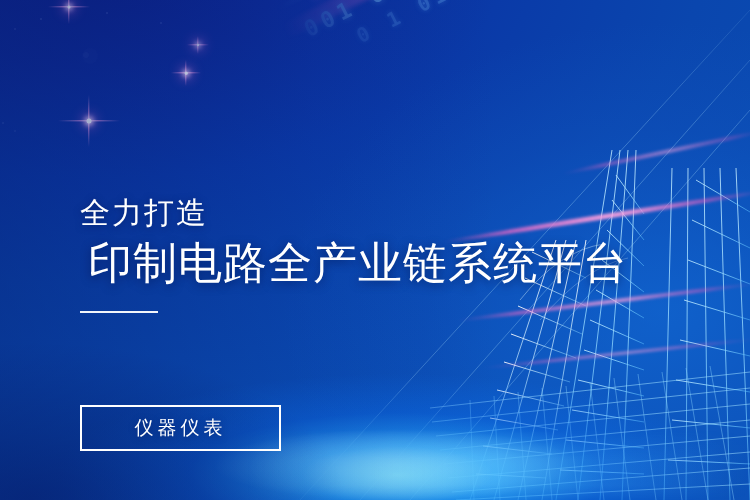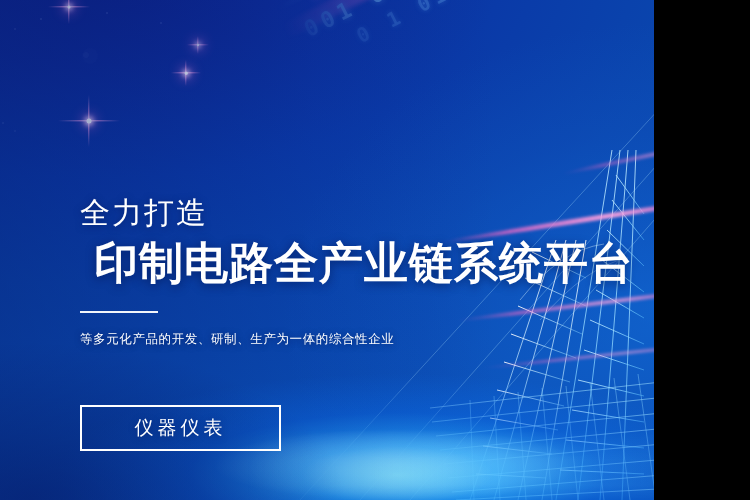--- a/index.html
+++ b/index.html
@@ -1,20 +1,20 @@
 <!DOCTYPE html>
 <html><head>
 <meta charset="utf-8">
 <style>
   html,body{margin:0;padding:0;background:#000;}
   body{font-family:"Liberation Sans","DejaVu Sans",sans-serif;}
 
   #banner{
     position:relative;
-    width:654px;height:500px;
+    width:750px;height:500px;
     overflow:hidden;
     background:#6d28d9;
   }
 
   
   .layer{position:absolute;top:0;left:0;width:750px;height:500px;pointer-events:none;}
 
   
   #bg-base{
     background:
@@ -117,22 +117,22 @@
   
   #content{position:absolute;left:80px;top:0;width:560px;height:500px;}
 
   #eyebrow{
     position:absolute;left:0;top:196px;
     font-size:30px;line-height:34px;font-weight:400;color:#ffffff;
     letter-spacing:2px;
     text-shadow:0 1px 7px rgba(0,20,80,.6);
   }
   #headline{
-    position:absolute;left:14px;top:236px;
-    font-size:44px;line-height:54px;font-weight:700;color:#ffffff;
+    position:absolute;left:8px;top:236px;
+    font-size:44px;line-height:54px;font-weight:400;color:#ffffff;
     letter-spacing:1px;
     white-space:nowrap;
     text-shadow:0 2px 10px rgba(0,18,75,.62);
     text-align:right;
   }
   #divider{
     position:absolute;left:0;top:311px;
     width:78px;height:2px;background:#ffffff;opacity:.95;
   }
   #subcopy{
@@ -325,19 +325,18 @@
 
   <div id="content">
 
     <div id="eyebrow">全力打造</div>
 
     <h1 id="headline" style="margin:0;">印制电路全产业链系统平台</h1>
 
     <div id="divider"></div>
 
     <div id="subcopy">
-      <div>等多元化产品的开发、研制、生产为一体的综合性企业</div>
     </div>
 
     <div id="cta" role="button">仪器仪表</div>
   </div>
 
 </div>
 
 </body></html>

